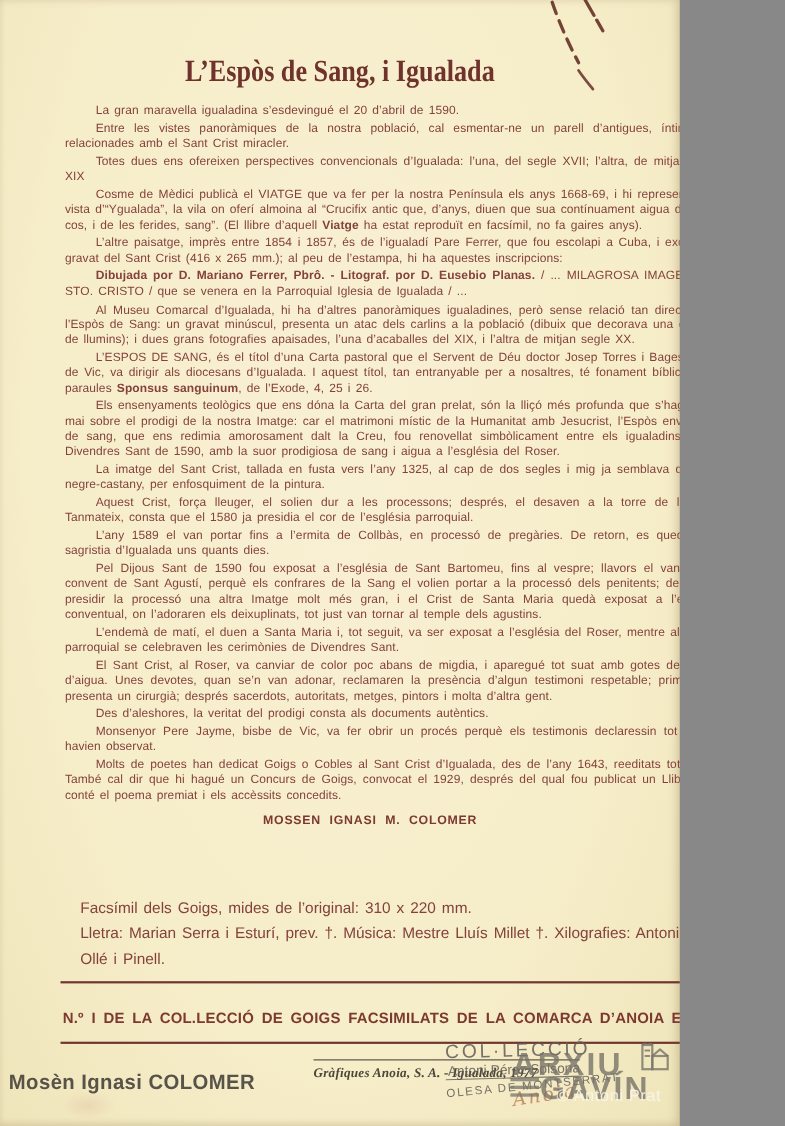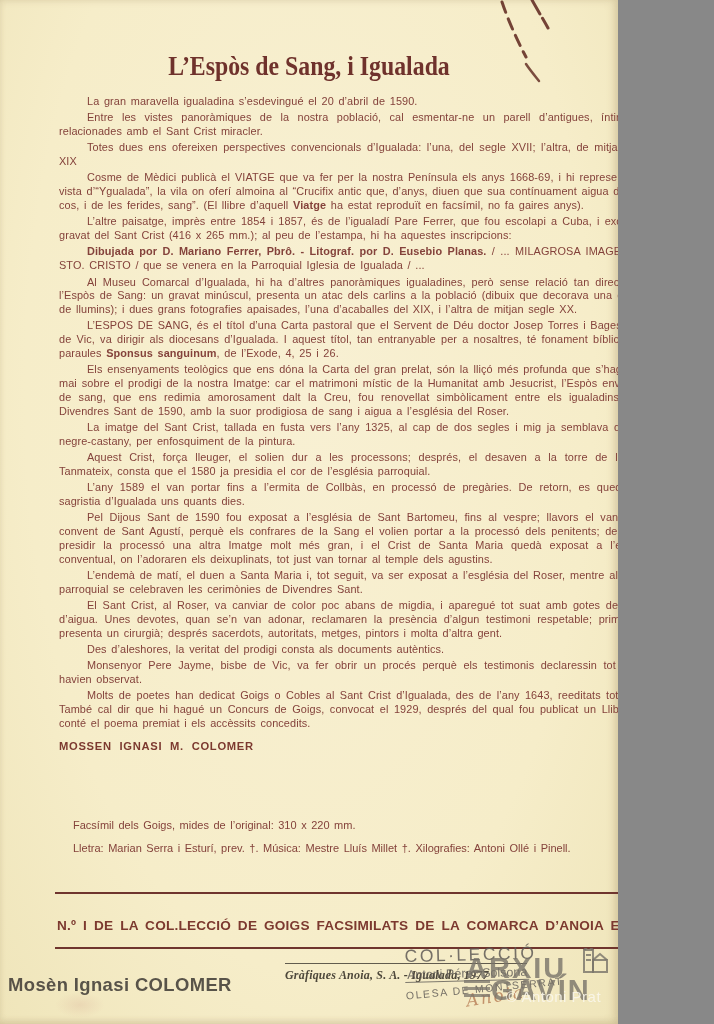--- a/index.html
+++ b/index.html
@@ -15,24 +15,24 @@
     transform:scaleX(.85);letter-spacing:0;
   }
   .article{
     position:absolute;top:95px;left:59px;width:597px;
     font-size:10.9px;line-height:13.8px;text-align:justify;letter-spacing:.1px;
     word-spacing:1.5px;color:#84423b;
   }
   .article p{margin:0 0 2.5px;text-indent:28px;}
   .article .b{font-weight:bold;}
   .signature{
-    text-align:left;padding-right:42px;font-weight:bold;font-size:11.2px;
+    text-align:center;padding-right:42px;font-weight:bold;font-size:11.2px;
     letter-spacing:.7px;word-spacing:4px;margin-top:9px;color:#7c392f;
   }
-  .colophon{position:absolute;left:73px;top:814px;font-size:11px;line-height:23px;color:#84423b;word-spacing:1.5px;}
+  .colophon{position:absolute;left:73px;top:814px;font-size:14px;line-height:23px;color:#84423b;word-spacing:1.5px;}
   .footer-box{
     position:absolute;left:55px;width:611px;top:892px;
     border-top:2px solid #6f352e;border-bottom:2px solid #6f352e;
     padding:21px 2px 9px;color:#7c392f;font-weight:bold;font-size:13.6px;
     line-height:22.5px;letter-spacing:.2px;
   }
   .fbline{text-align:justify;text-align-last:justify;-moz-text-align-last:justify;}
   .author-stamp{
     position:absolute;left:8px;top:974px;font-size:19px;color:rgba(66,62,56,.88);
     font-weight:bold;letter-spacing:.4px;transform:scaleX(.97);transform-origin:left;

